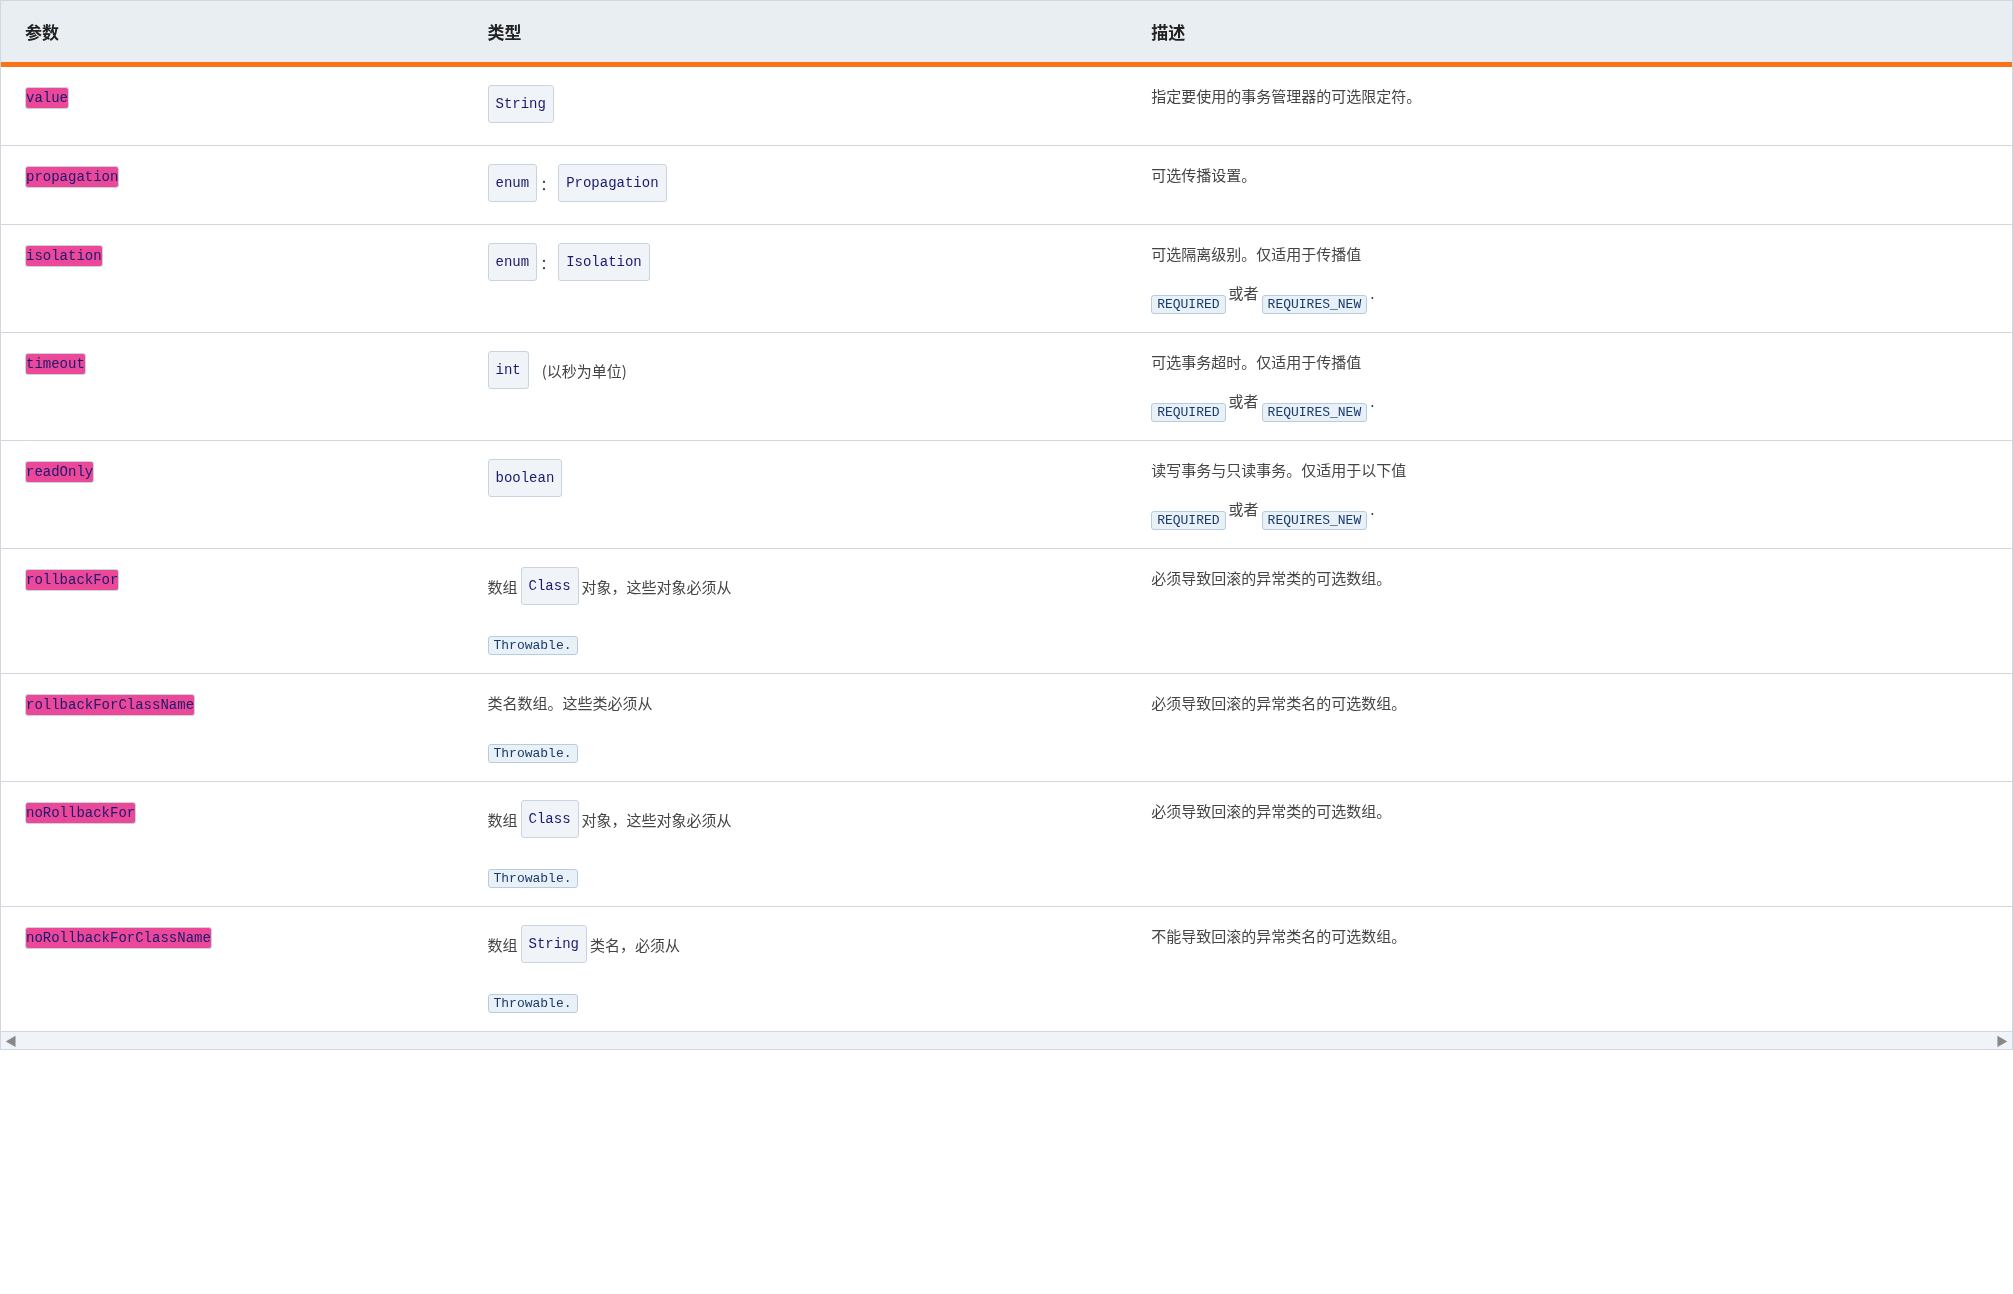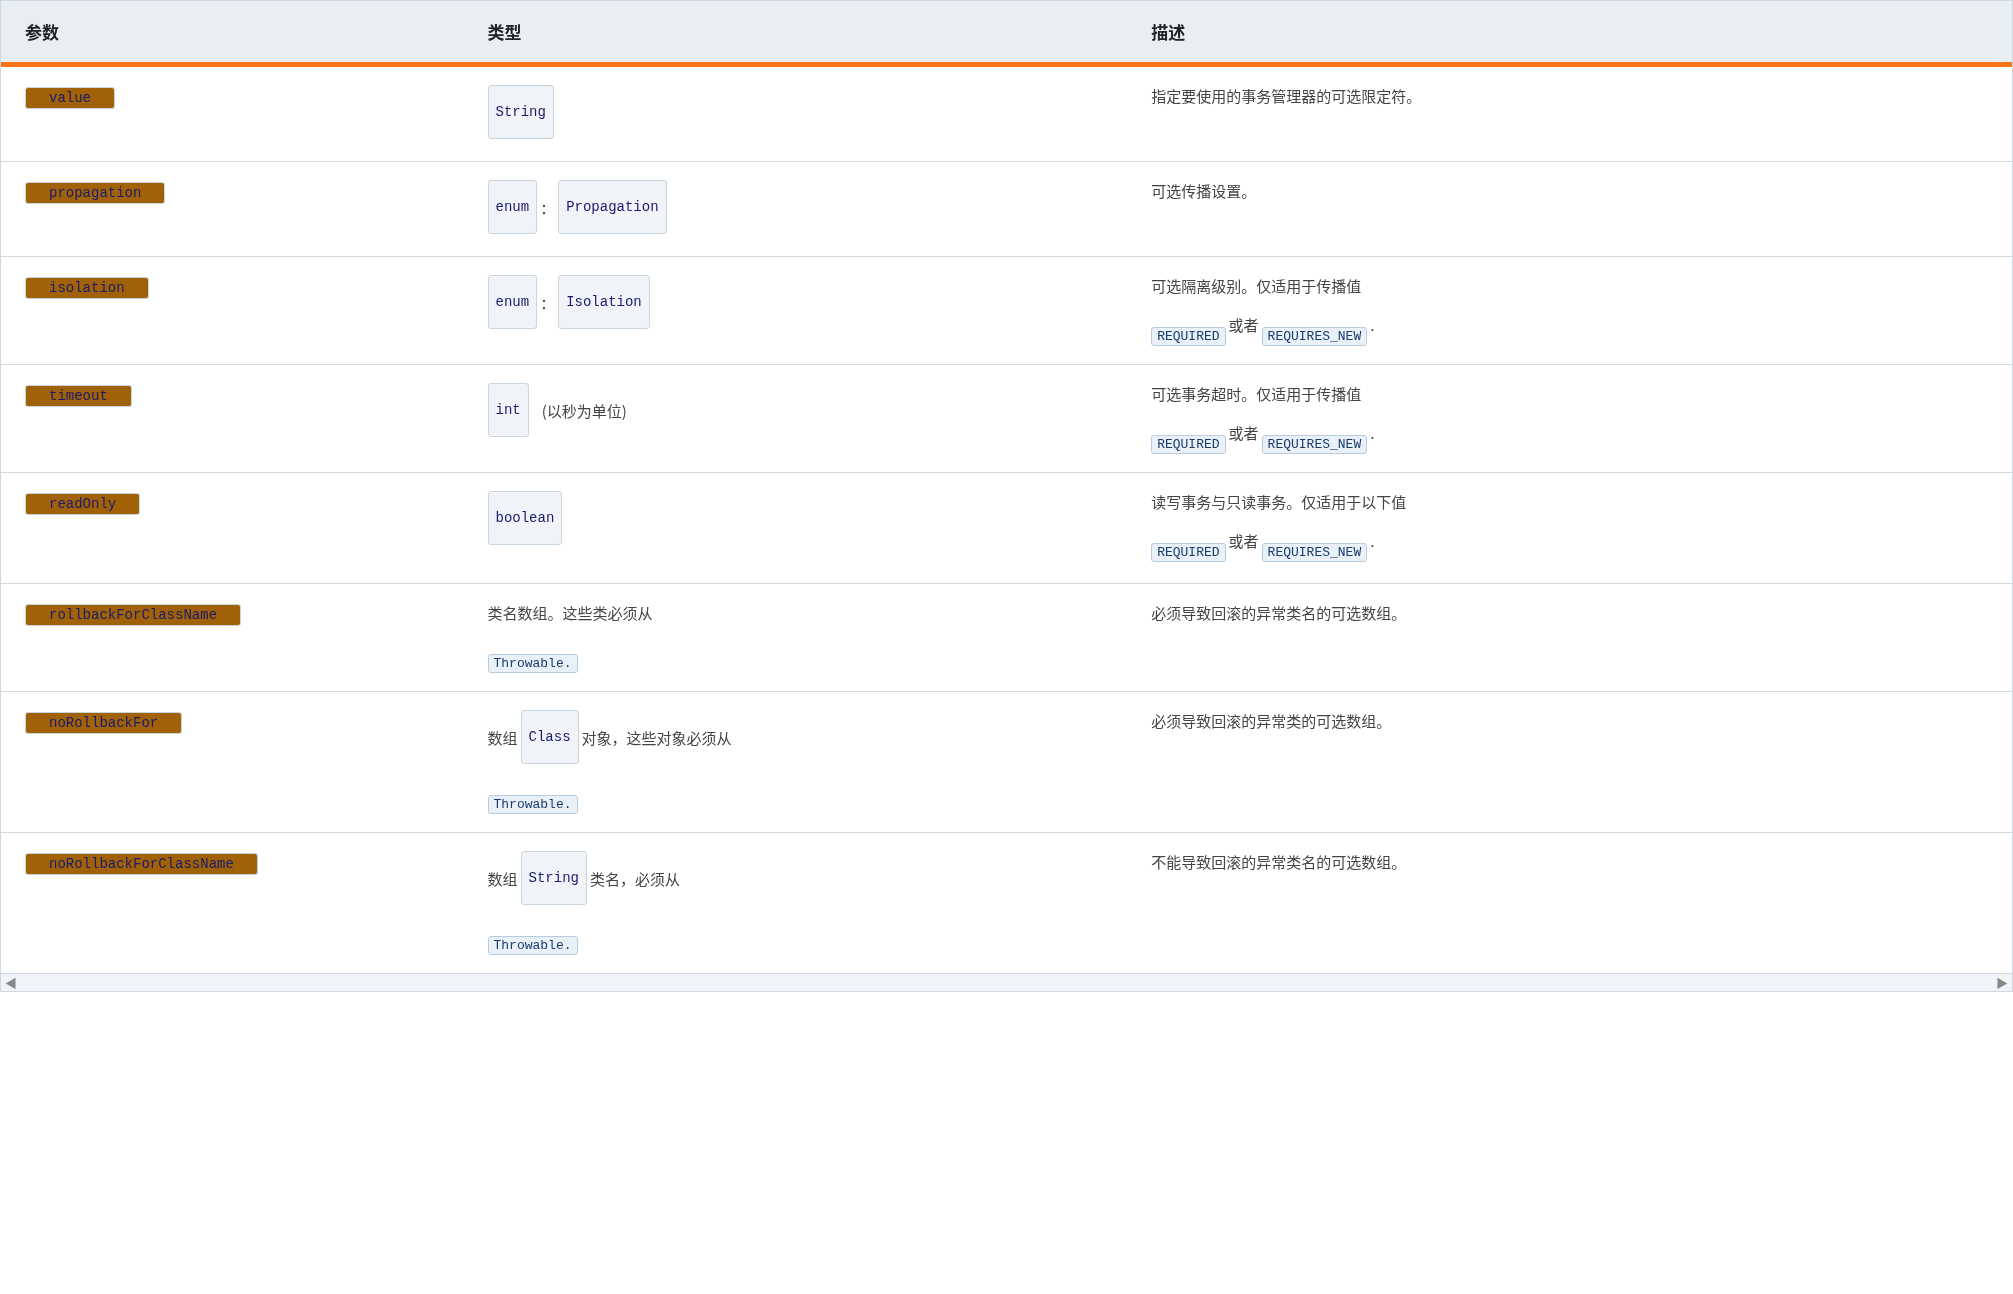--- a/index.html
+++ b/index.html
@@ -64,35 +64,35 @@
     }
 
     .col-desc {
       width: 44%;
     }
 
     code.param {
       font-family: "Courier New", Courier, monospace;
       font-size: 14px;
       color: #1a1a6e;
-      background: #a16207;
+      background: #ec4899;
       border: 1px solid #c8d4de;
       border-radius: 3px;
-      padding: 2px 23px;
+      padding: 2px 0;
       display: inline-block;
     }
 
     code.type {
       font-family: "Courier New", Courier, monospace;
       font-size: 14px;
       color: #1a1a6e;
       background: #f0f4f8;
       border: 1px solid #c8d4de;
       border-radius: 3px;
-      padding: 18px 7px;
+      padding: 10px 7px;
       display: inline-block;
     }
 
     code.inline-code {
       font-family: "Courier New", Courier, monospace;
       font-size: 13px;
       color: #1a3a6e;
       background: #e8f0f8;
       border: 1px solid #b8cce0;
       border-radius: 3px;
@@ -201,20 +201,34 @@
             <div>读写事务与只读事务。仅适用于以下值</div>
             <div style="display: flex; align-items: center; flex-wrap: wrap; gap: 3px; margin-top: 6px;">
               <code class="inline-code">REQUIRED</code>
               <span> 或者 </span>
               <code class="inline-code">REQUIRES_NEW</code>
               <span> .</span>
             </div>
           </td>
         </tr>
         <tr>
+          <td class="col-param"><code class="param">rollbackFor</code></td>
+          <td class="col-type">
+            <div style="display: flex; align-items: center; flex-wrap: wrap; gap: 3px; margin-bottom: 4px;">
+              <span>数组 </span>
+              <code class="type">Class</code>
+              <span> 对象，这些对象必须从</span>
+            </div>
+            <div style="margin-top: 6px;"><code class="inline-code">Throwable.</code></div>
+          </td>
+          <td class="col-desc">
+            <div>必须导致回滚的异常类的可选数组。</div>
+          </td>
+        </tr>
+        <tr>
           <td class="col-param"><code class="param">rollbackForClassName</code></td>
           <td class="col-type">
             <div style="display: flex; align-items: center; flex-wrap: wrap; gap: 3px; ">
               <span>类名数组。这些类必须从 </span>
             </div>
             <div style="margin-top: 6px;"><code class="inline-code">Throwable.</code></div>
           </td>
           <td class="col-desc">
             <div>必须导致回滚的异常类名的可选数组。</div>
           </td>

